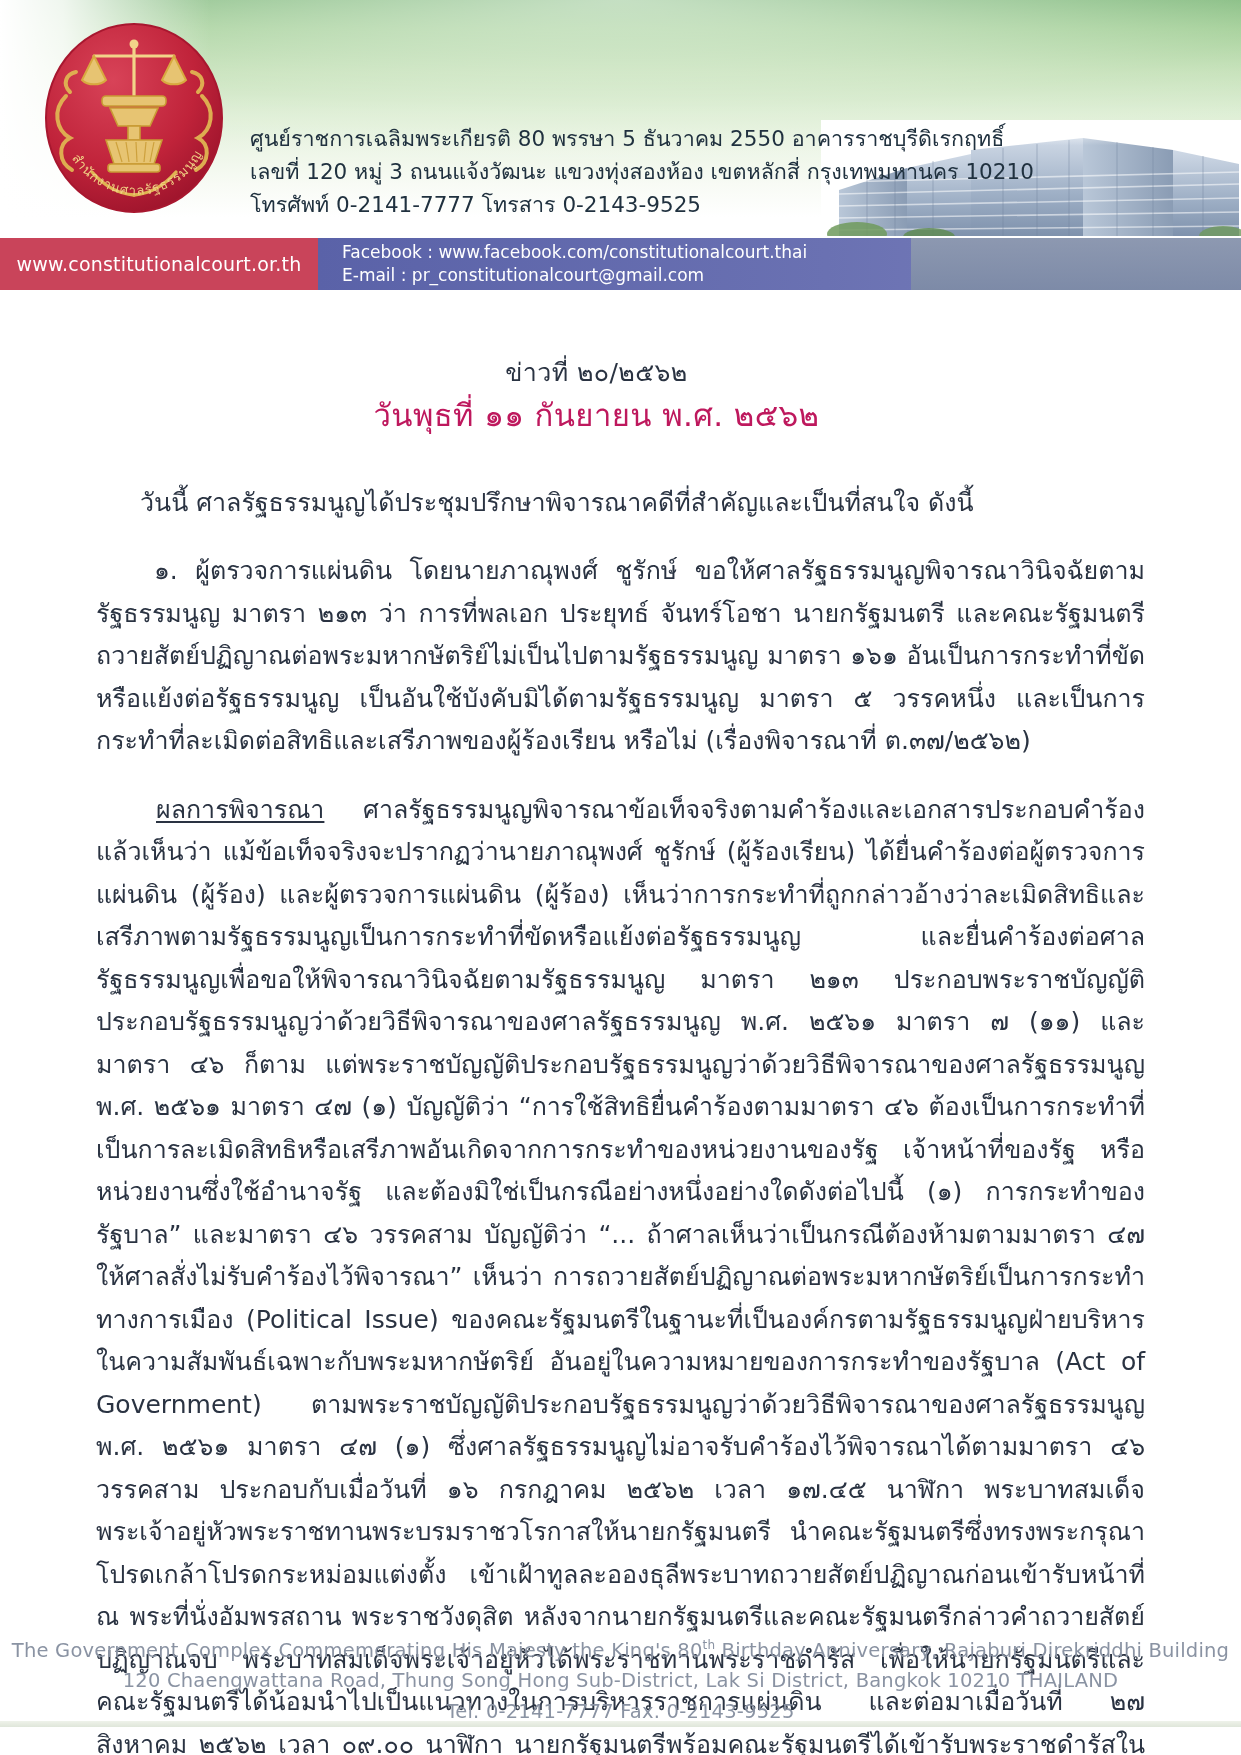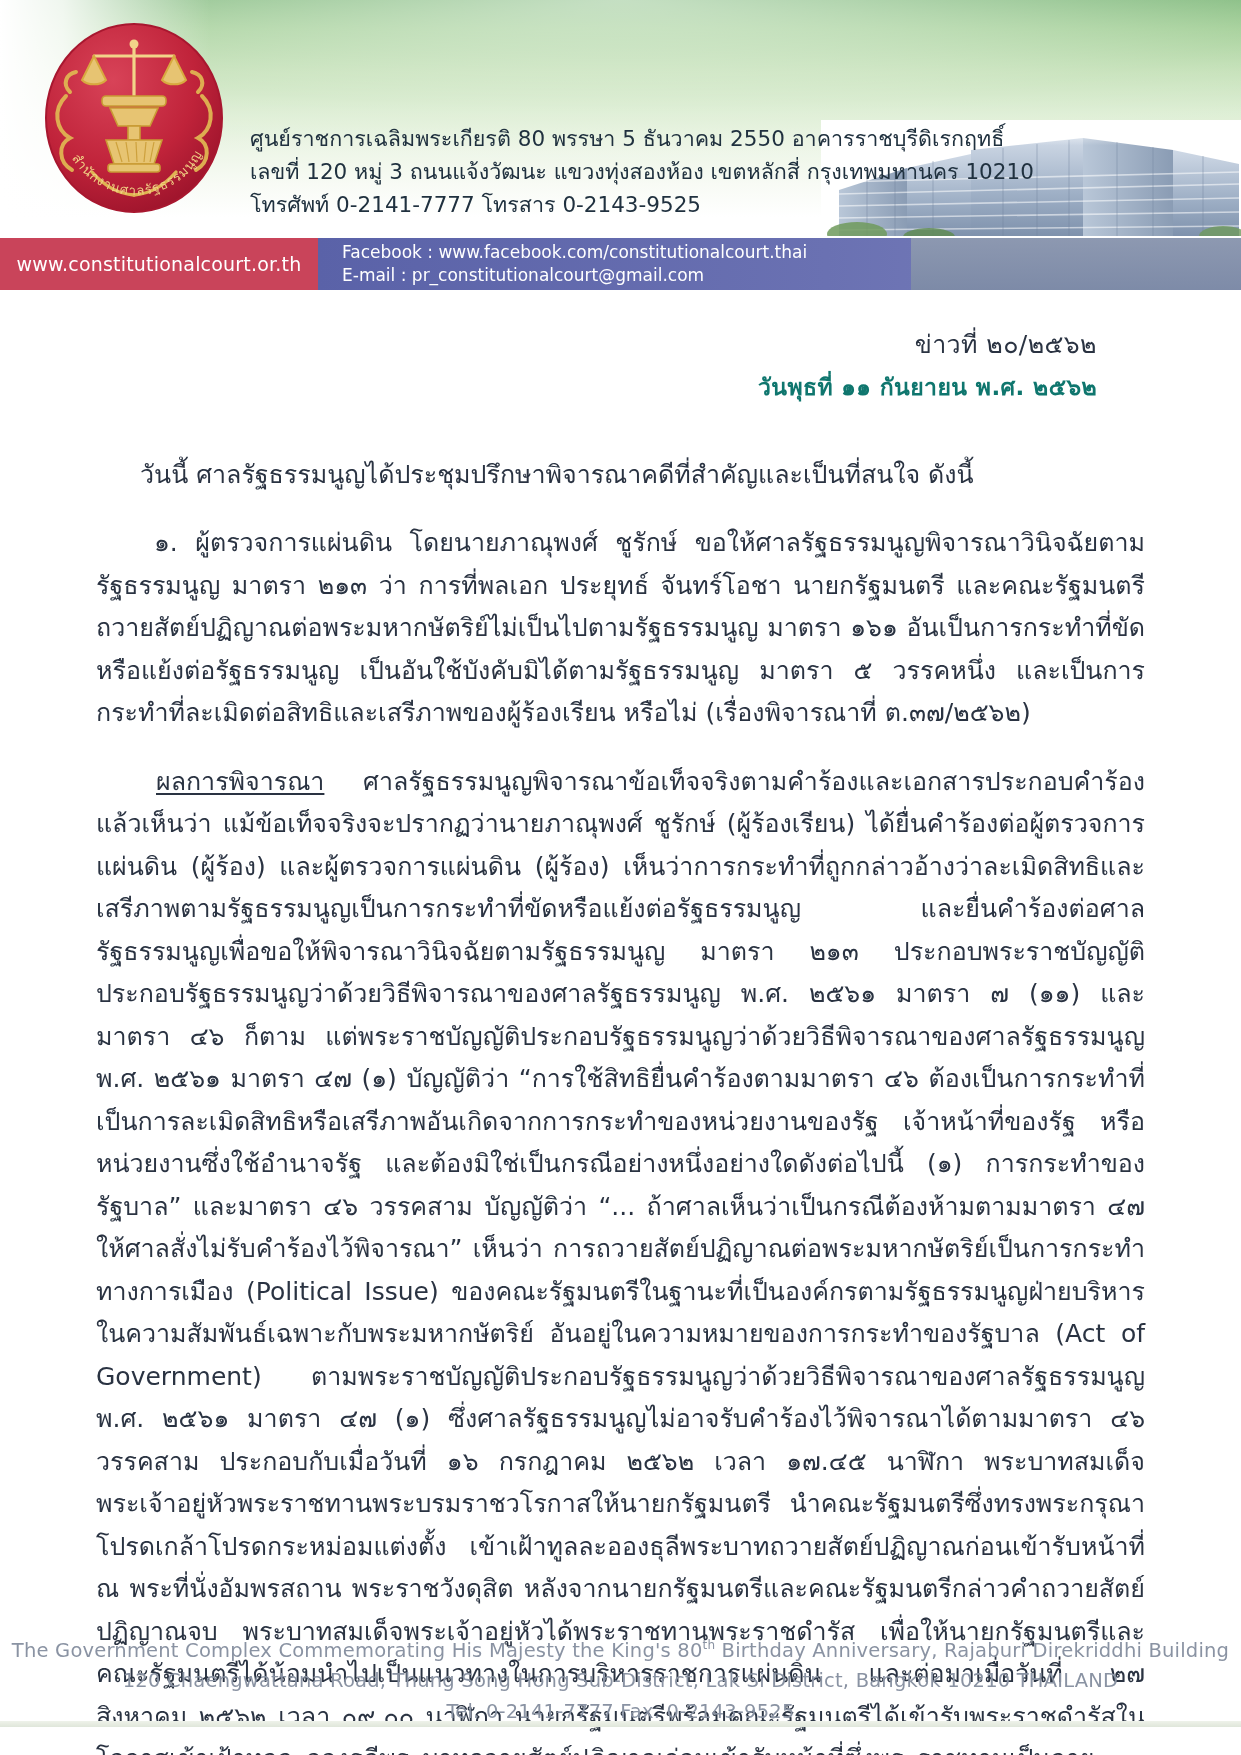--- a/index.html
+++ b/index.html
@@ -153,36 +153,35 @@
   .doc {
     position: absolute;
     left: 0;
     top: 300px;
     width: 1241px;
     padding: 0 96px;
     box-sizing: border-box;
   }
 
   .docnum-block {
-    text-align: right;
+    text-align: center;
     padding-right: 48px;
-    margin-top: 24px;
+    margin-top: 52px;
   }
   .docnum {
     font-size: 25px;
     line-height: 42px;
     color: #2a3342;
     letter-spacing: .4px;
   }
   .docdate {
-    font-size: 23px;
+    font-size: 31px;
     line-height: 42px;
-    color: #0f766e;
+    color: #be185d;
     letter-spacing: .4px;
-    font-weight: bold;
   }
 
   .lead {
     margin-top: 46px;
     padding-left: 44px;
     font-size: 25px;
     line-height: 42px;
     color: #2a3342;
   }
 

